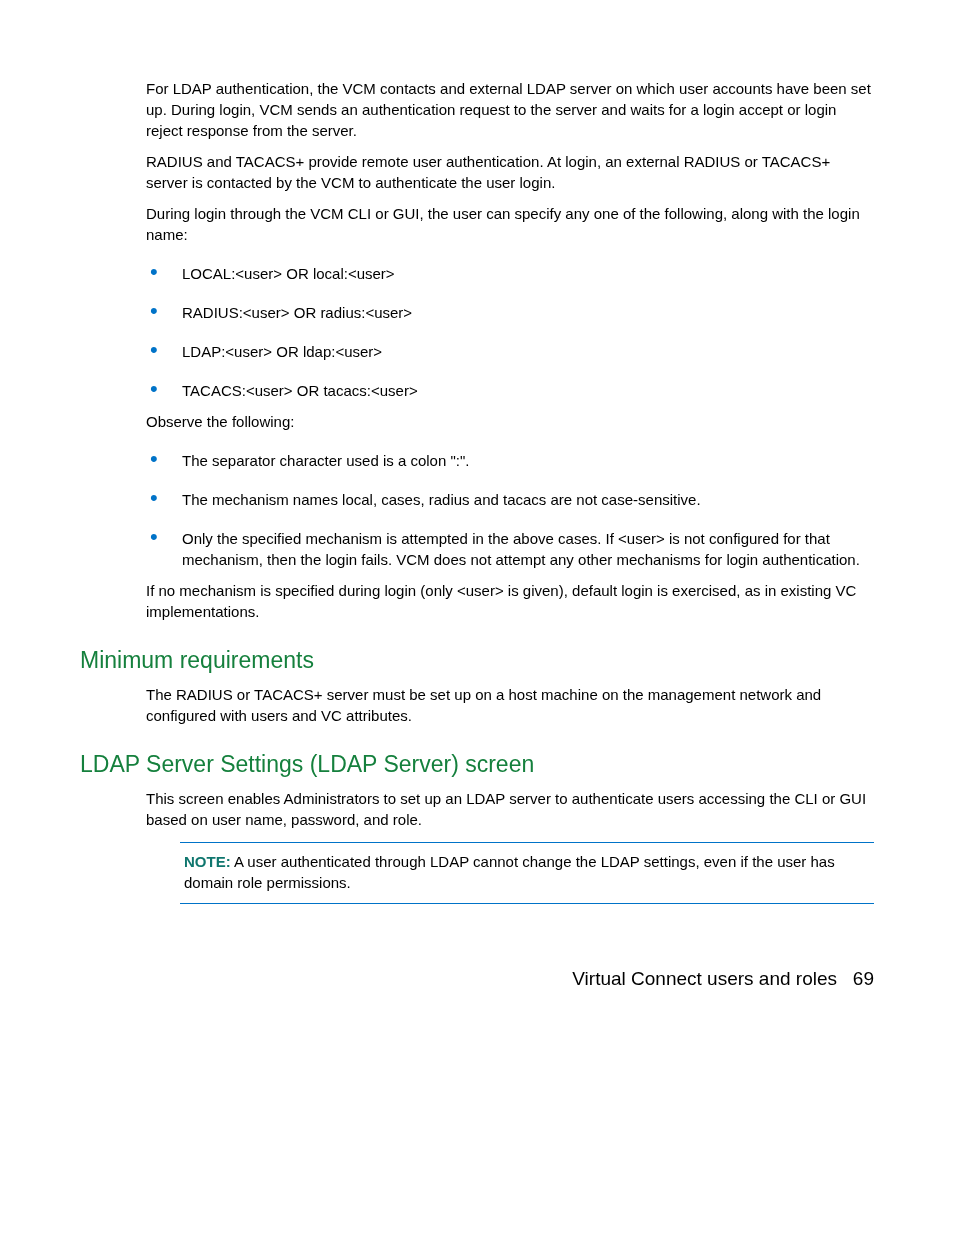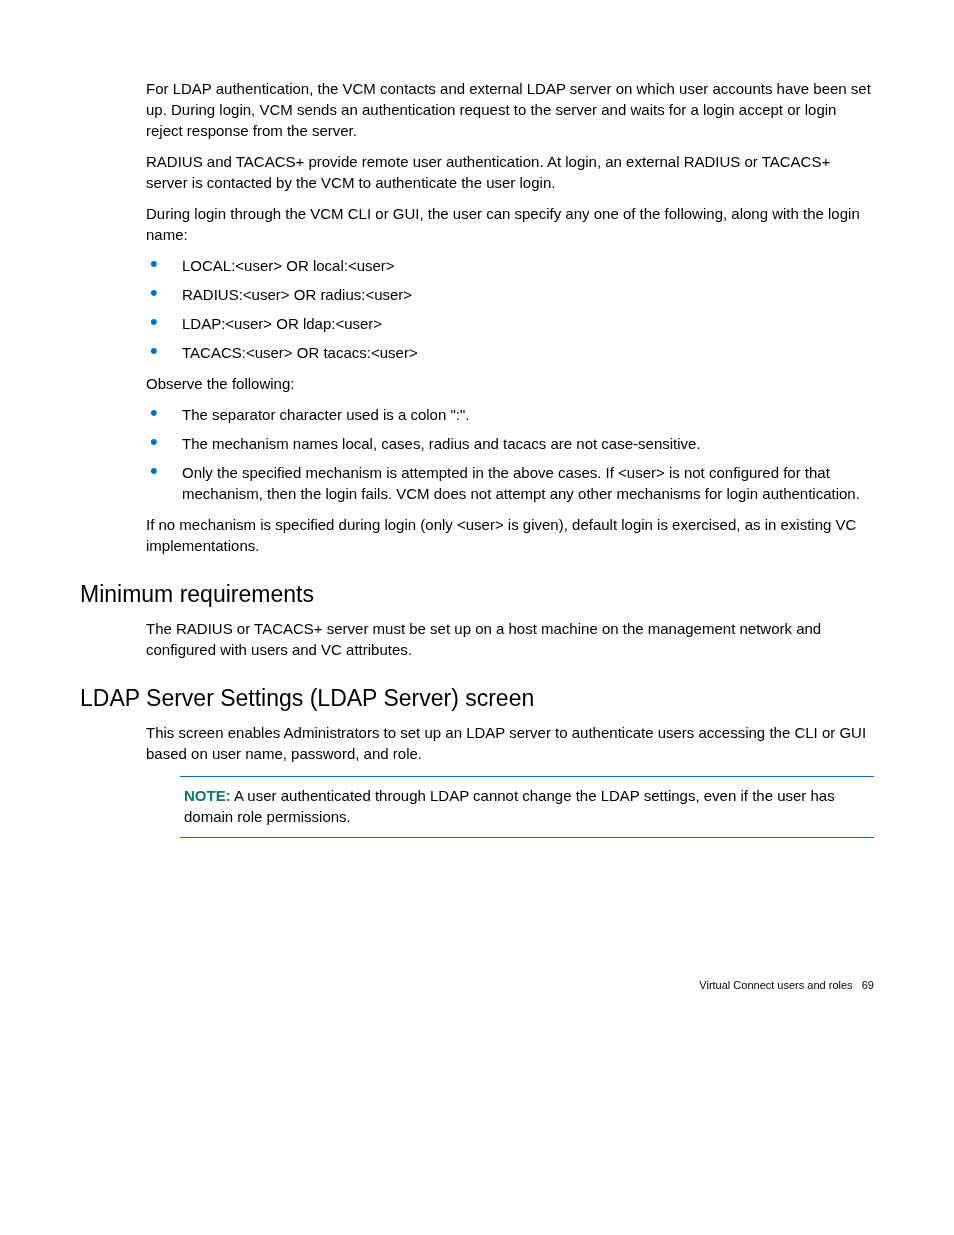--- a/index.html
+++ b/index.html
@@ -26,51 +26,52 @@
   }
   ul.bullets {
     list-style: none;
     padding: 0;
     margin: 8px 0 10px 0;
   }
   ul.bullets li {
     position: relative;
     padding-left: 36px;
     margin-bottom: 8px;
+    margin-top: 18px;
   }
   ul.bullets li::before {
     content: "•";
     position: absolute;
     left: 4px;
     top: -2px;
     color: #0073c8;
     font-size: 22px;
     line-height: 1;
   }
   h2.section {
     font-weight: normal;
-    color: #000000;
+    color: #15803d;
     font-size: 23px;
     margin: 22px 0 8px 0;
   }
   .note-box {
     border-top: 1px solid #0073c8;
     border-bottom: 1px solid #0073c8;
     padding: 8px 4px 10px 4px;
     margin: 12px 0 0 34px;
   }
   .note-label {
     color: #0f766e;
     font-weight: bold;
   }
   .footer {
     position: absolute;
     bottom: 60px;
     right: 80px;
-    font-size: 11px;
+    font-size: 19px;
   }
 </style>
 </head>
 <body>
 
 <div class="page">
 
   <div class="body-indent">
     <p>For LDAP authentication, the VCM contacts and external LDAP server on which user accounts have been set up. During login, VCM sends an authentication request to the server and waits for a login accept or login reject response from the server.</p>
     <p>RADIUS and TACACS+ provide remote user authentication. At login, an external RADIUS or TACACS+ server is contacted by the VCM to authenticate the user login.</p>

